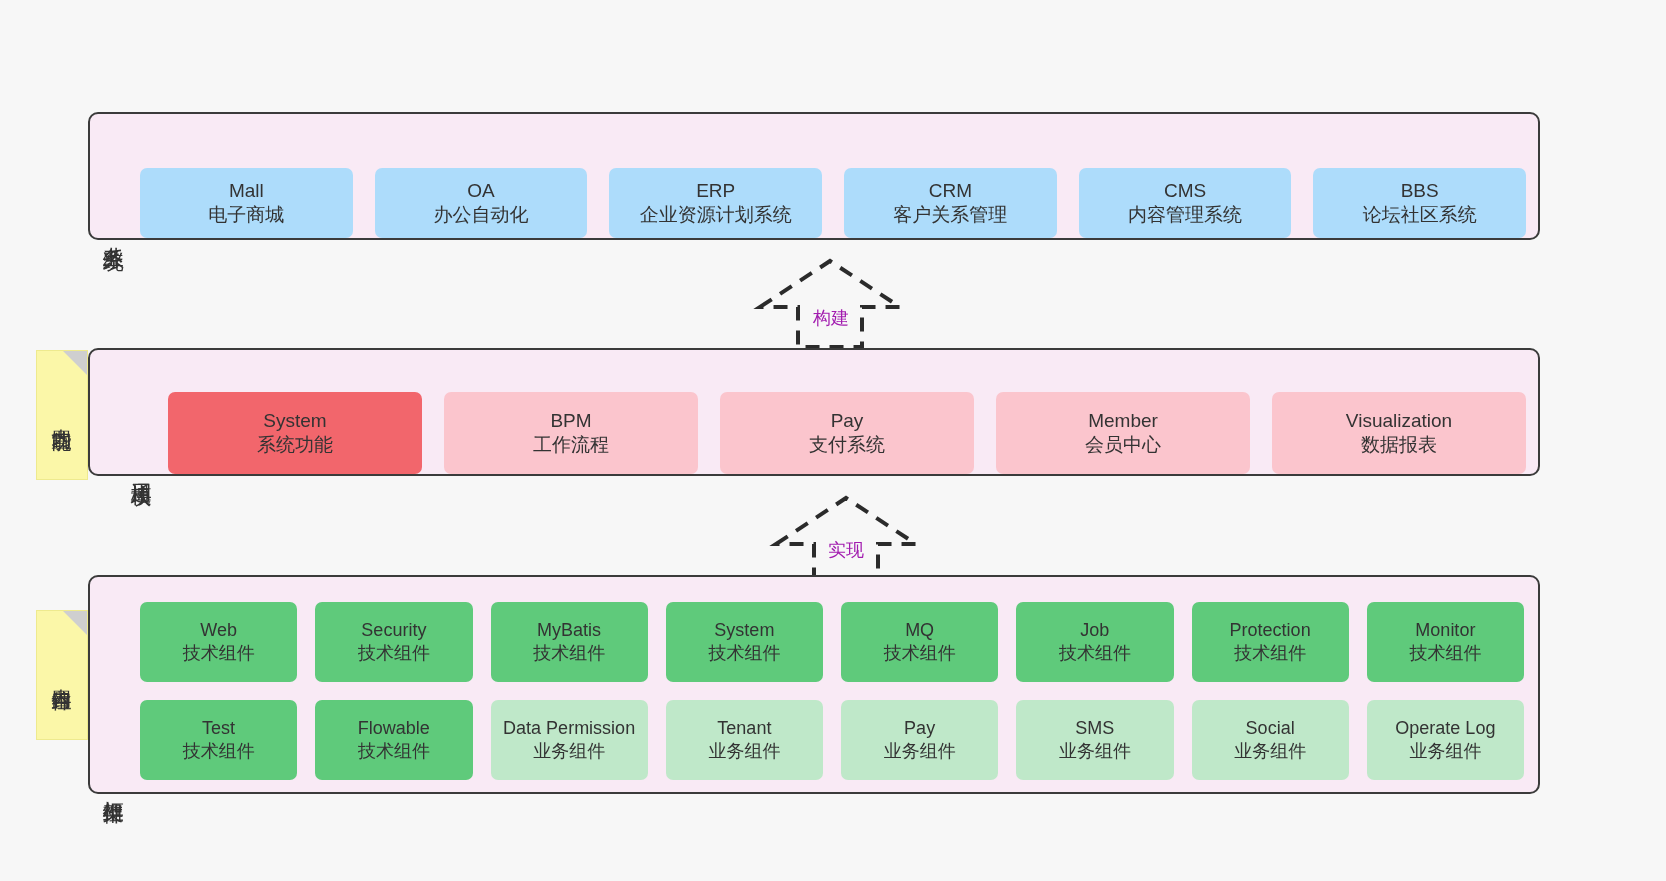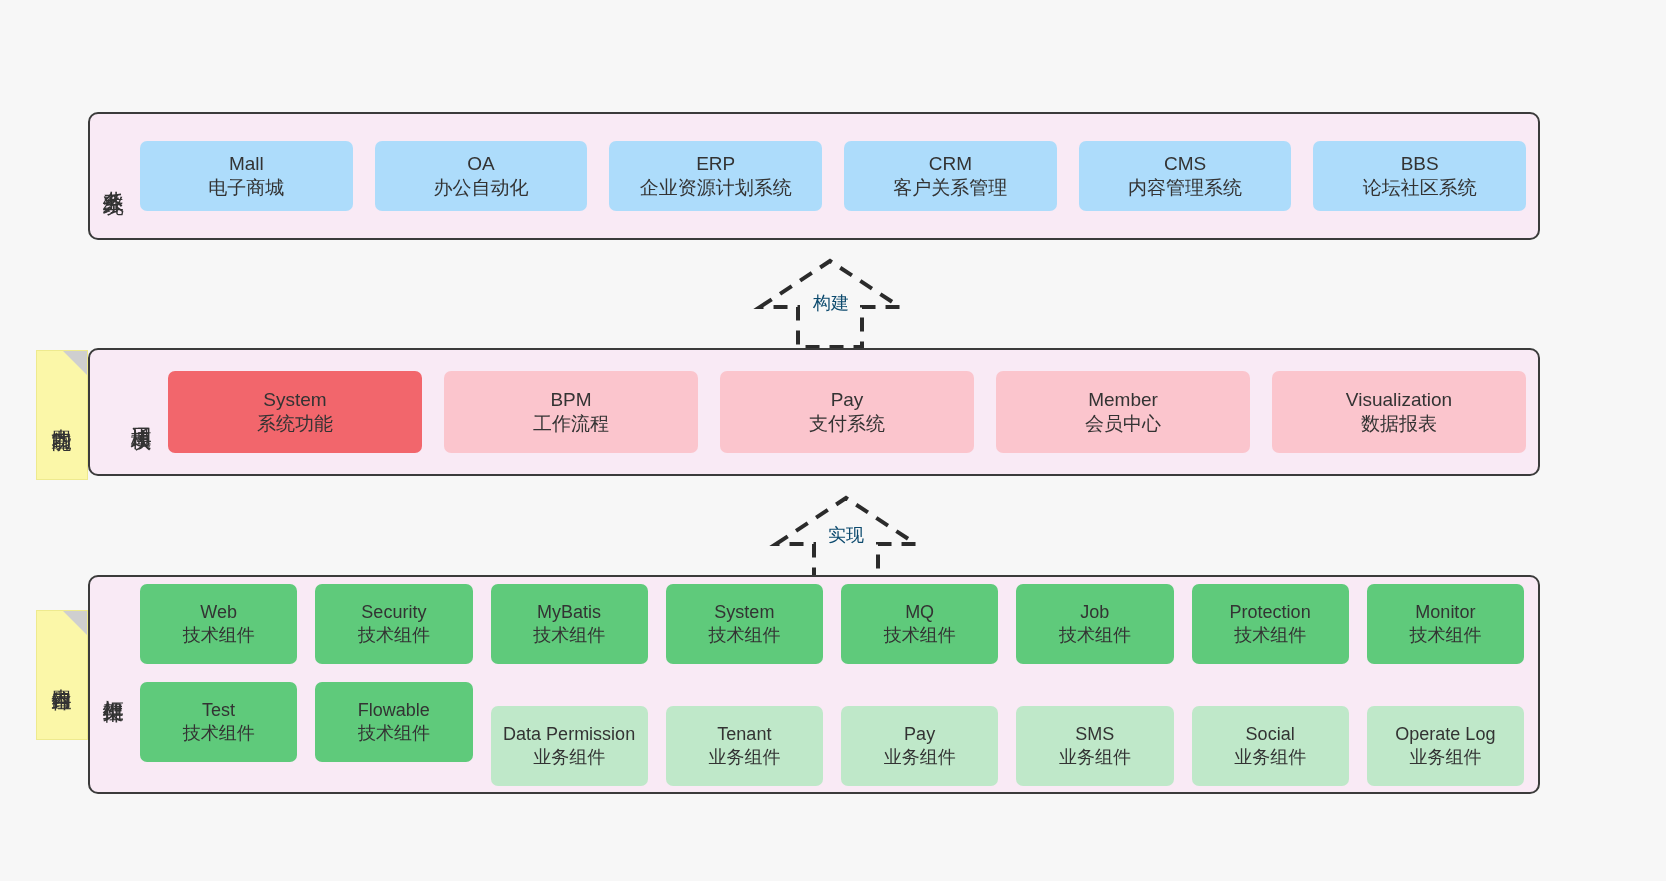--- a/index.html
+++ b/index.html
@@ -24,21 +24,21 @@
 
   
   .layer {
     position: absolute;
     background: #f9eaf5;
     border: 2px solid #3b3b3b;
     border-radius: 10px;
     box-sizing: border-box;
     display: flex;
     flex-direction: row;
-    align-items: center;
+    align-items: flex-end;
   }
 
   .layer-title {
     flex: 0 0 auto;
     width: 46px;
     display: flex;
     align-items: center;
     justify-content: center;
     font-size: 21px;
     line-height: 1.08;
@@ -84,21 +84,21 @@
     padding: 4px 6px;
     min-width: 0;
   }
   .card .line { display: block; white-space: nowrap; }
   .card .line.wrap { white-space: normal; }
 
   .card.blue        { background: #addcfb; }
   .card.red         { background: #f2666c; }
   .card.pink        { background: #fbc5cd; }
   .card.green       { background: #5fca7b; }
-  .card.lightgreen  { background: #bfe8c9; margin-top: 24px; }
+  .card.lightgreen  { background: #bfe8c9; }
 
   
   #layer-business {
     left: 88px;  top: 112px;  width: 1452px;  height: 128px;
   }
   #layer-business .card { height: 70px; }
 
   
   #layer-modules {
     left: 88px;  top: 348px;  width: 1452px;  height: 128px; padding-left: 28px;
@@ -145,23 +145,24 @@
     left: 36px; top: 610px; width: 52px; height: 130px;
   }
 
   
   .arrow {
     position: absolute;
   }
   .arrow-label {
     position: absolute;
     font-size: 18px;
-    color: #0c4a6e;
+    color: #a21caf;
     white-space: nowrap;
     background: transparent;
+    margin-top: 15px;
   }
   #arrow-build   { left: 750px; top: 255px; }
   #label-build   { left: 813px; top: 291px; }
   #arrow-impl    { left: 766px; top: 492px; }
   #label-impl    { left: 828px; top: 523px; }
 </style>
 </head>
 <body>
 
 <div id="canvas">

